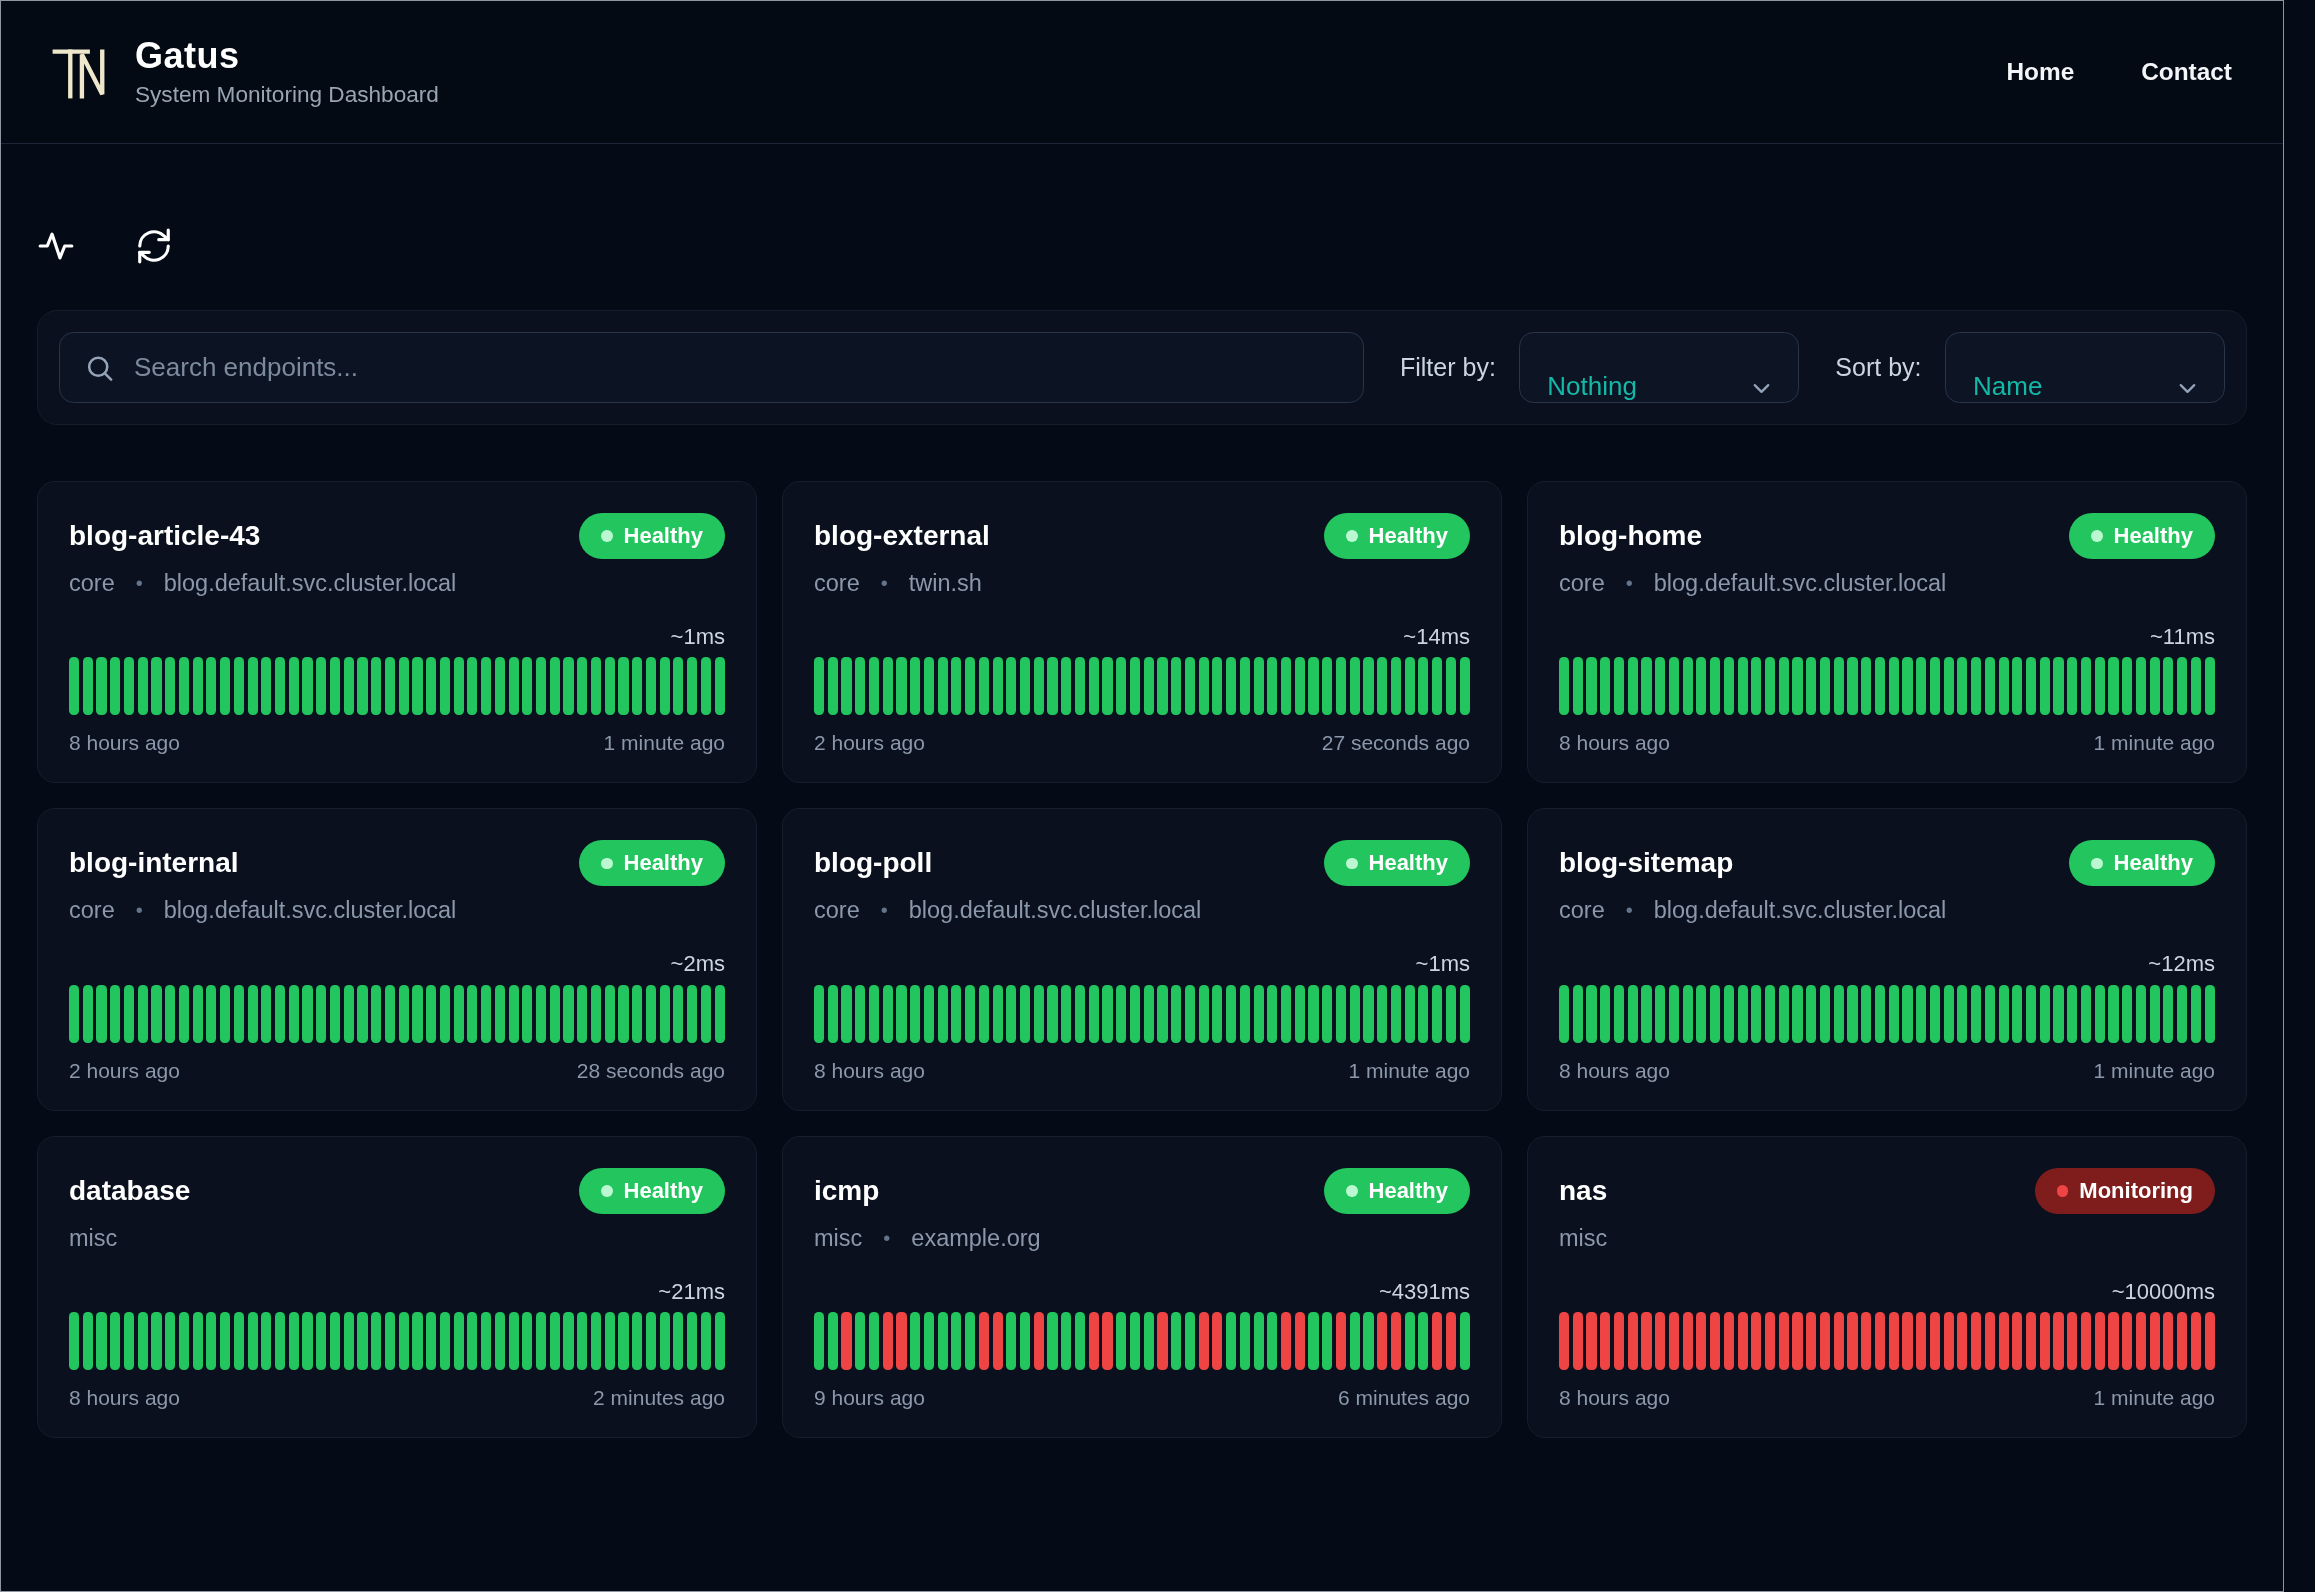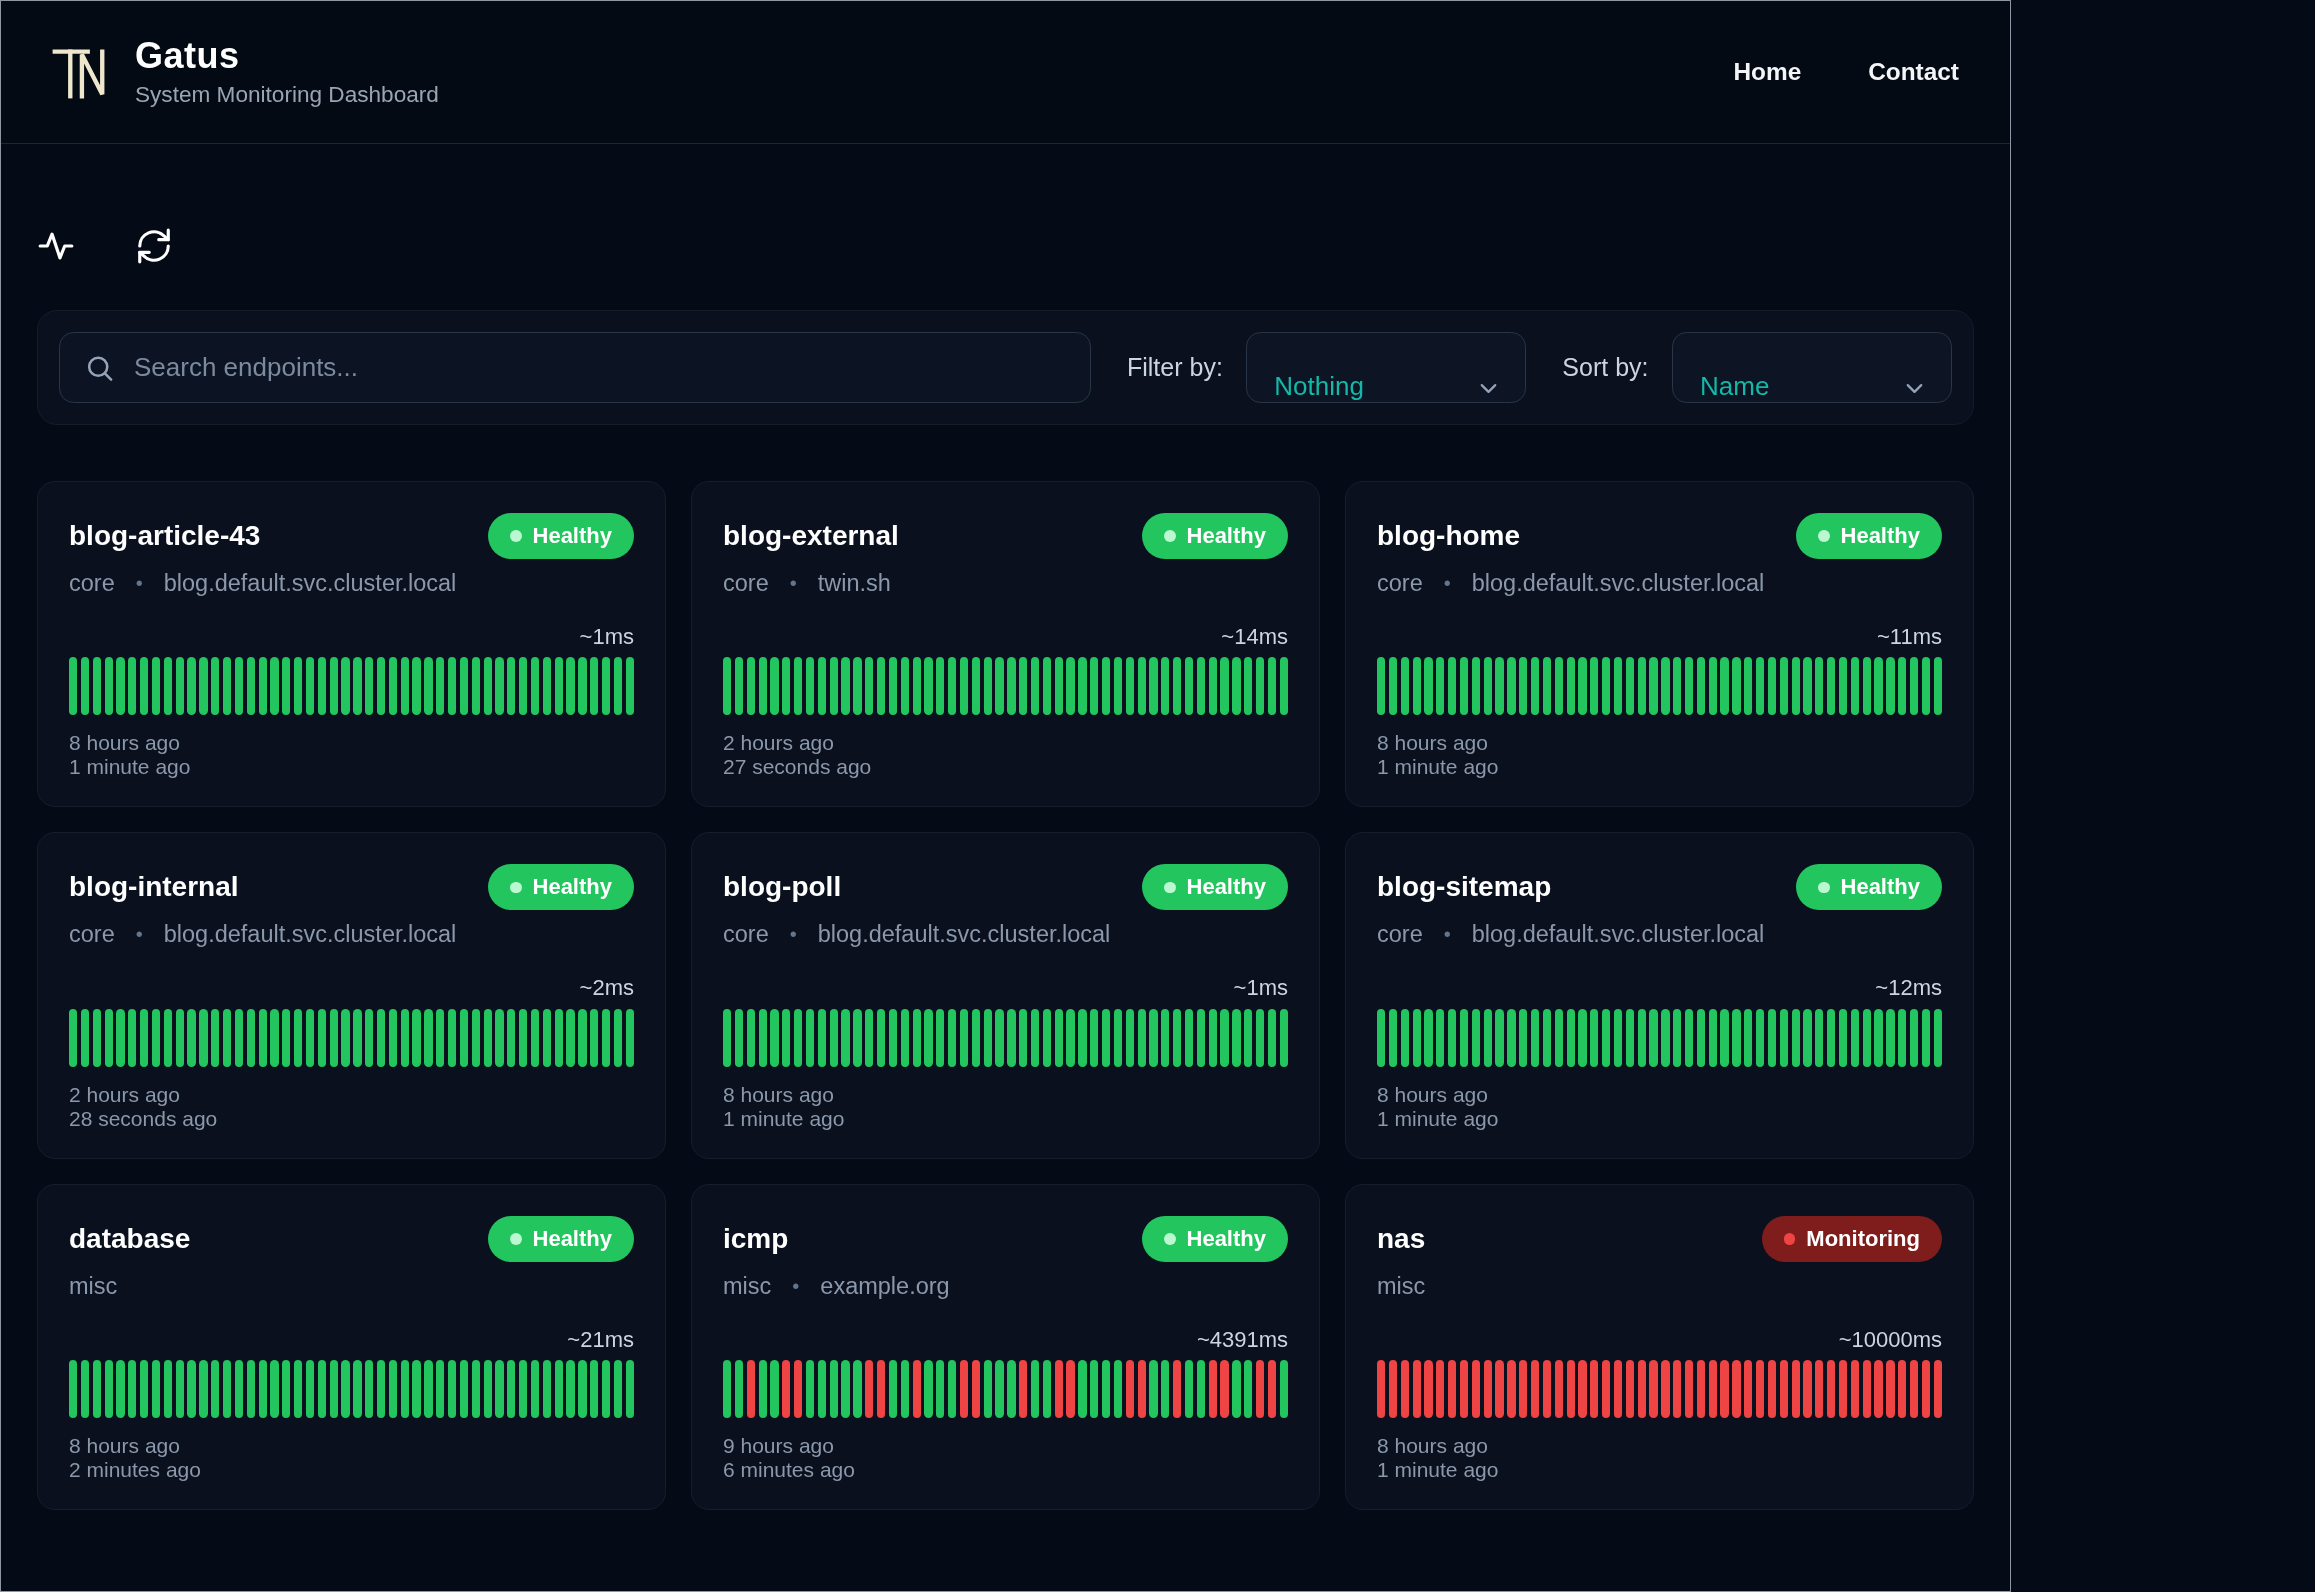--- a/index.html
+++ b/index.html
@@ -16,21 +16,21 @@
   }
   *{margin:0;padding:0;box-sizing:border-box;}
   html,body{width:2316px;height:1592px;}
   body{
     font-family:"Liberation Sans", sans-serif;
     background:var(--bg);
     color:var(--text);
     overflow:hidden;
   }
   .screen{
-    width:2011px;height:1592px;
+    width:2284px;height:1592px;
     border:1.8px solid #8e96a1;
     display:flex;flex-direction:column;
     background:var(--bg);
   }
   
   .topbar{
     height:143px;flex:0 0 143px;
     display:flex;align-items:center;justify-content:space-between;
     padding:0 51px 0 47px;
     border-bottom:0.9px solid #1c2636;
@@ -106,21 +106,21 @@
   .badge.healthy .dot{background:#bbf7d0;}
   .badge.unhealthy{background:#7f1d1d;}
   .badge.unhealthy .dot{background:var(--red);}
   .card-meta{margin-top:11px;font-size:23.5px;color:var(--muted);display:flex;align-items:center;gap:21px;}
   .card-meta .sep{color:#5b6areturn;color:#64748b;font-size:20px;}
   .latency{margin-top:27px;text-align:right;font-size:22px;color:#cbd5e1;}
   .bars{margin-top:7.2px;display:flex;gap:3.6px;height:58px;align-items:stretch;}
   .bar{flex:1 1 0;border-radius:4.5px;}
   .bar.ok{background:var(--green);}
   .bar.fail{background:var(--red);}
-  .card-foot{margin-top:16.3px;display:flex;justify-content:space-between;font-size:21px;color:var(--muted);flex-direction:column;}
+  .card-foot{margin-top:16.3px;display:flex;justify-content:space-between;font-size:21px;color:var(--muted);}
 </style>
 </head>
 <body>
 
 <div class="screen">
 
   <header class="topbar">
     <div class="brand">
       <svg class="logo" viewBox="0 0 64 64" fill="none" stroke="#eee7cb" stroke-width="4.5" stroke-linecap="square">
         <path d="M7 11 H41"></path>

